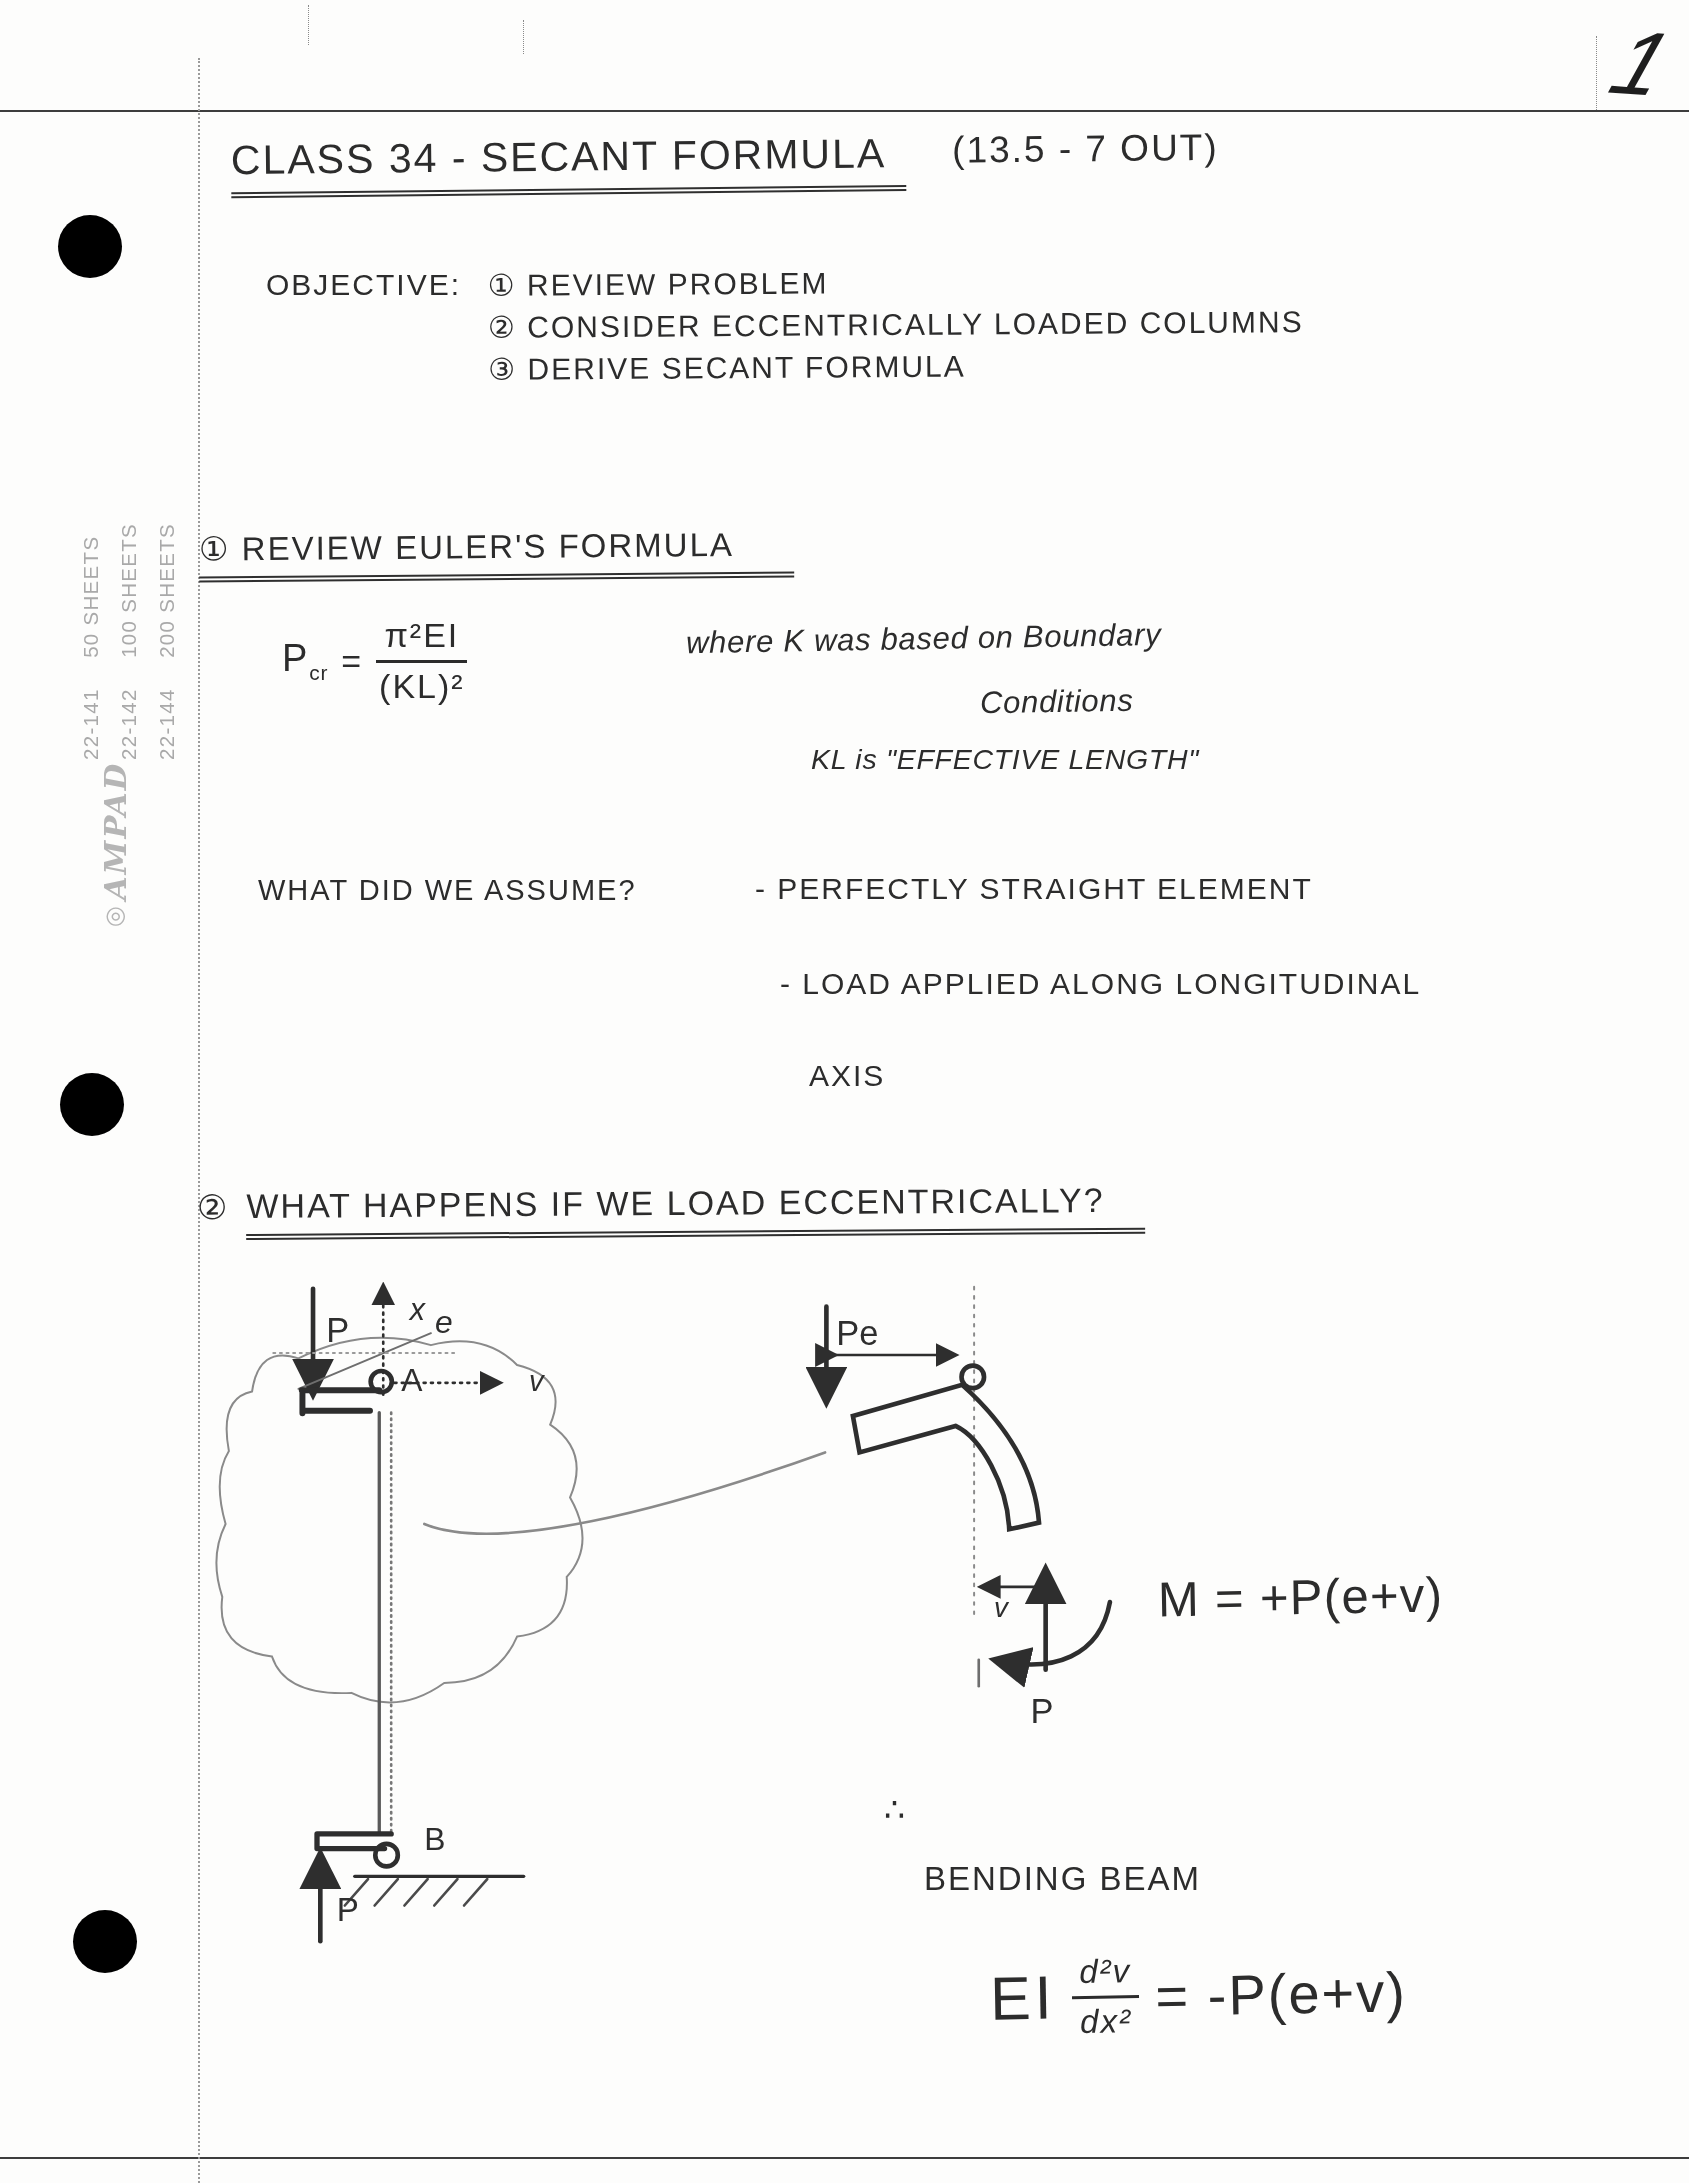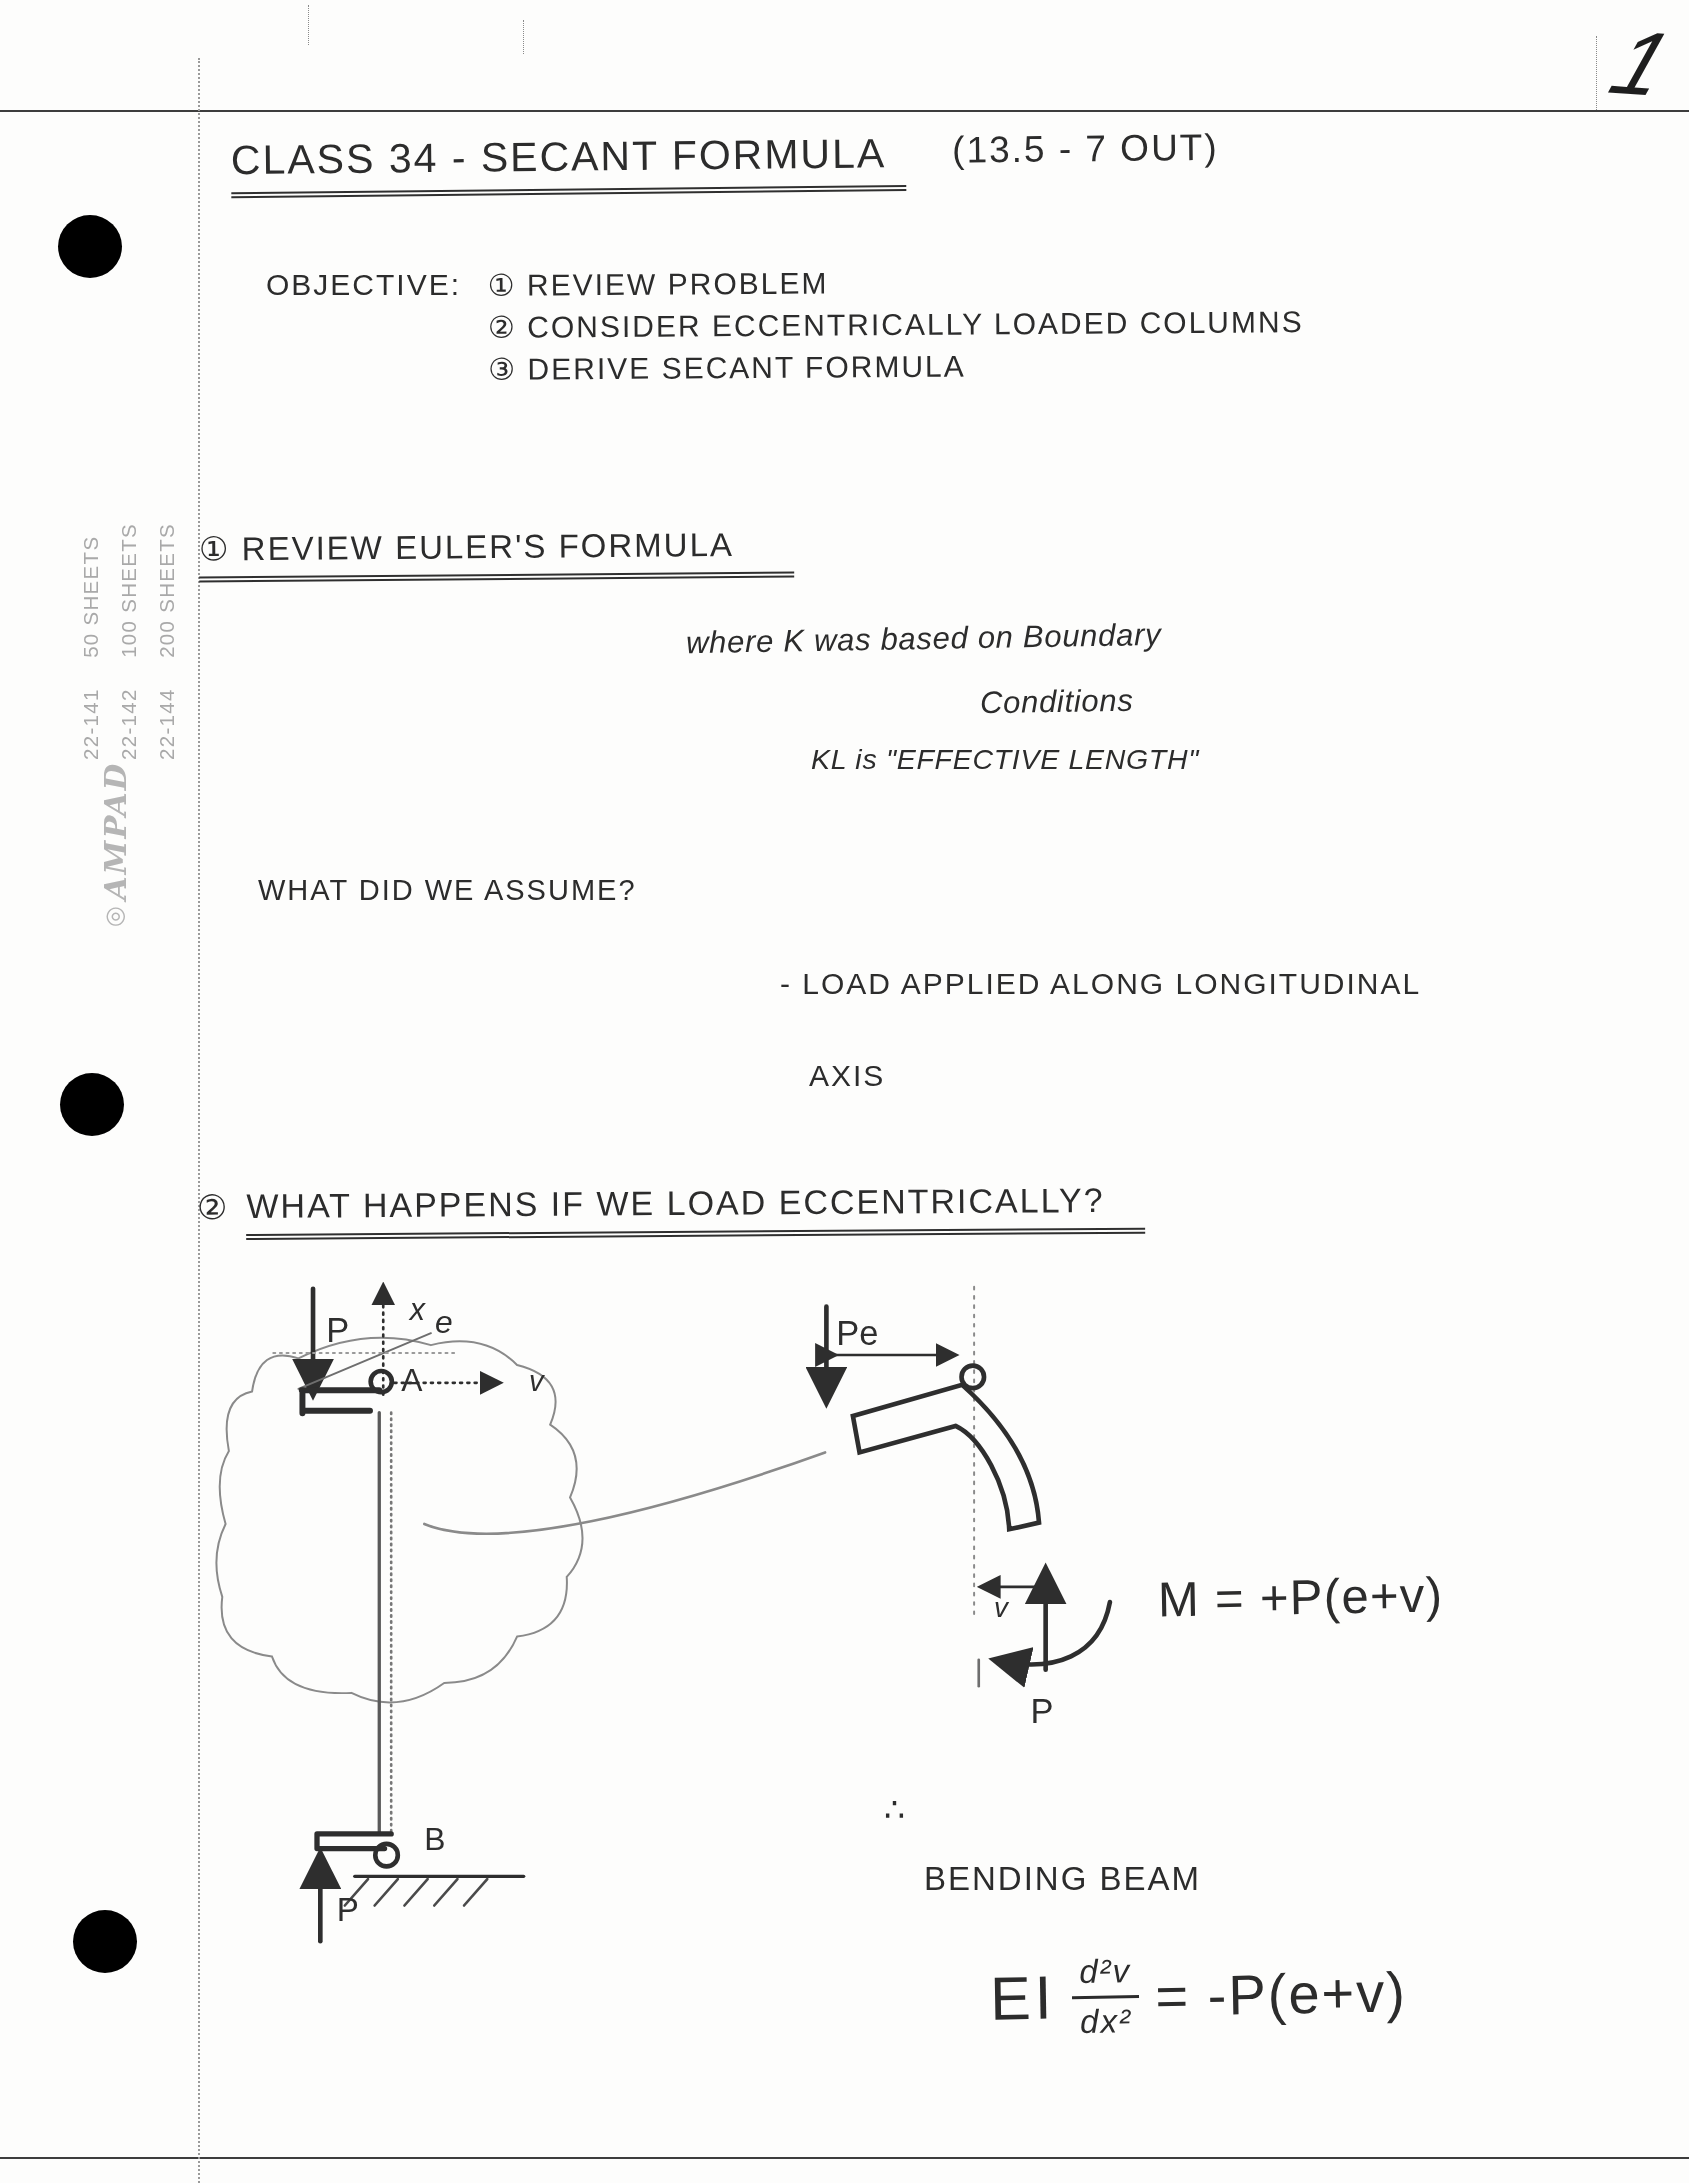--- a/index.html
+++ b/index.html
@@ -92,26 +92,35 @@
       <span>CONSIDER ECCENTRICALLY LOADED COLUMNS</span>
     </div>
     <div class="hw" style="font-size:30px;">
       <span>③</span>
       <span>DERIVE SECANT FORMULA</span>
     </div>
   </div>
 
   <div class="abs hw dbl" style="left:199px;top:527px;font-size:33px;padding-right:60px;transform:rotate(-0.5deg);">① REVIEW EULER'S FORMULA</div>
 
+  <div class="abs row" style="left:282px;top:616px;gap:13.2px;">
+    <span class="hw" style="font-size:38px;"><span>P</span><sub class="small">cr</sub></span>
+    <span class="hw" style="font-size:34px;">=</span>
+    <span class="frac hw" style="font-size:34px;">
+      <span class="num">π²EI</span>
+      <span class="den">(KL)²</span>
+    </span>
+  </div>
 
   <div class="abs hw cursive" style="left:686px;top:621px;font-size:31px;transform:rotate(-1deg);">where K was based on Boundary</div>
   <div class="abs hw cursive" style="left:980px;top:684px;font-size:31px;transform:rotate(-1deg);">Conditions</div>
   <div class="abs hw cursive" style="left:811px;top:743px;font-size:28.5px;">KL is "EFFECTIVE LENGTH"</div>
 
   <div class="abs hw" style="left:258px;top:874px;font-size:29px;">WHAT DID WE ASSUME?</div>
+  <div class="abs hw" style="left:755px;top:872px;font-size:30px;">- PERFECTLY STRAIGHT ELEMENT</div>
   <div class="abs hw" style="left:780px;top:967px;font-size:30px;">- LOAD APPLIED ALONG LONGITUDINAL</div>
   <div class="abs hw" style="left:809px;top:1059px;font-size:30px;">AXIS</div>
 
   <div class="abs row" style="left:197px;top:1184px;gap:17px;align-items:flex-start;transform:rotate(-0.4deg);">
     <span class="hw" style="font-size:34px;">②</span>
     <span class="hw dbl" style="font-size:34px;padding-right:40px;">WHAT HAPPENS IF WE LOAD ECCENTRICALLY?</span>
   </div>
 
   <svg class="abs" style="left:199px;top:1259px;" width="1325" height="828" viewBox="0 0 2000 1250">
     <defs>

